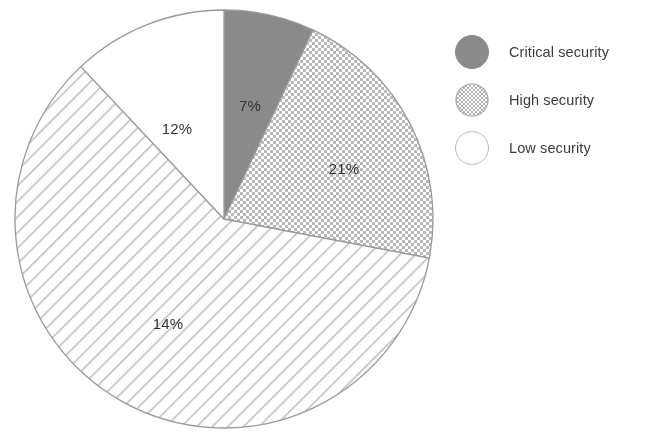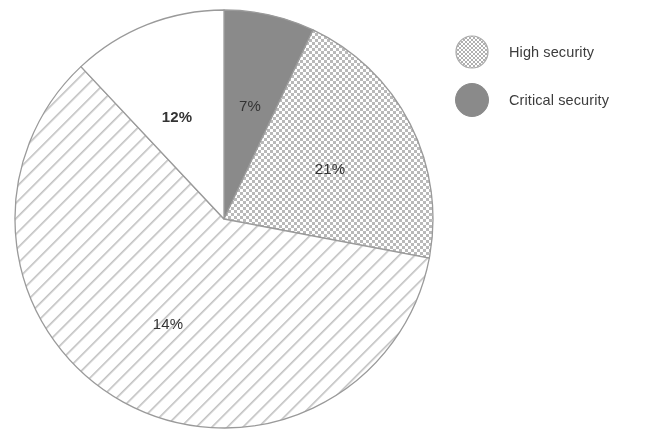--- a/index.html
+++ b/index.html
@@ -105,36 +105,40 @@
 
     <g id="pie-slices">
         <path d="M 224 219 L 224.00 10.00 A 209 209 0 0 1 312.99 29.89 Z" fill="#8a8a8a" stroke="#9a9a9a" stroke-width="1.3" stroke-linejoin="round"></path>
         <path d="M 224 219 L 312.99 29.89 A 209 209 0 0 1 429.30 258.16 Z" fill="url(#pat-checker)" stroke="#9a9a9a" stroke-width="1.3" stroke-linejoin="round"></path>
         <path d="M 224 219 L 429.30 258.16 A 209 209 0 1 1 80.93 66.65 Z" fill="url(#pat-hatch)" stroke="#9a9a9a" stroke-width="1.3" stroke-linejoin="round"></path>
         <path d="M 224 219 L 80.93 66.65 A 209 209 0 0 1 224.00 10.00 Z" fill="#ffffff" stroke="#9a9a9a" stroke-width="1.3" stroke-linejoin="round"></path>
       </g>
   </svg>
 
   <div class="slice-label" style="left:250px; top:105px;">7%</div>
-  <div class="slice-label" style="left:330px; top:168px;text-align:center;">21%</div>
+  <div class="slice-label" style="left:344px; top:168px;text-align:center;">21%</div>
   <div class="slice-label" style="left:168px; top:323px;">14%</div>
-  <div class="slice-label" style="left:177px; top:116px;font-weight:bold;">12%</div>
+  <div class="slice-label" style="left:177px; top:128px;">12%</div>
 
   <div class="legend">
+
+    <div class="legend-item">
+      <span class="legend-swatch" style="background:#8a8a8a; border:1px solid #8a8a8a;"></span>
+      <span class="legend-label">Critical security</span>
+    </div>
 
     <div class="legend-item">
       <span class="legend-swatch">
         <svg width="34" height="34" viewBox="0 0 34 34">
           <circle cx="17" cy="17" r="16" fill="url(#pat-checker-sm)" stroke="#a8a8a8" stroke-width="1.2"></circle>
         </svg>
       </span>
       <span class="legend-label">High security</span>
     </div>
 
+
     <div class="legend-item">
-      <span class="legend-swatch" style="background:#8a8a8a; border:1px solid #8a8a8a;"></span>
-      <span class="legend-label">Critical security</span>
+      <span class="legend-swatch" style="background:#ffffff; border:1.3px solid #b8b8b8;"></span>
+      <span class="legend-label">Low security</span>
     </div>
-
-
 
   </div>
 </div>
 
 </body></html>

